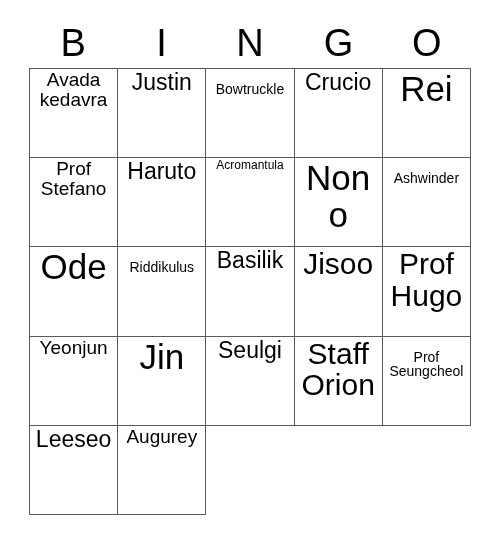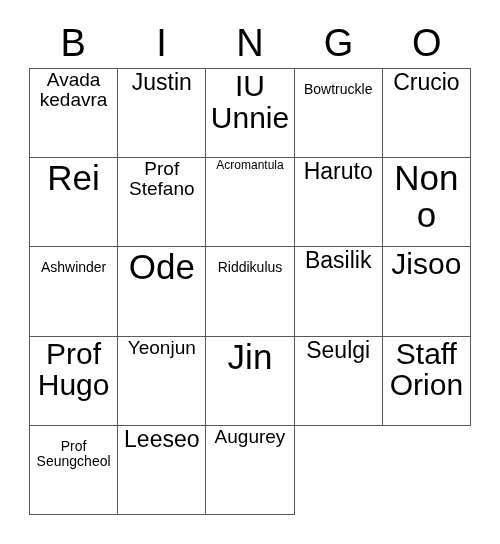--- a/index.html
+++ b/index.html
@@ -95,43 +95,39 @@
 
   <div id="grid">
 
     <div class="cell fs-sm">
         <span class="cell-text">Avada
 kedavra</span>
       </div>
     <div class="cell fs-md">
         <span class="cell-text">Justin</span>
       </div>
-    <div class="cell fs-lg">
-        <span class="cell-text">IU
-Unnie</span>
-      </div>
     <div class="cell fs-xs">
         <span class="cell-text">Bowtruckle</span>
       </div>
 
     <div class="cell fs-md">
         <span class="cell-text">Crucio</span>
       </div>
     <div class="cell fs-xl">
         <span class="cell-text">Rei</span>
       </div>
     <div class="cell fs-sm">
         <span class="cell-text">Prof
 Stefano</span>
       </div>
+    <div class="cell fs-md">
+        <span class="cell-text">Haruto</span>
+      </div>
     <div class="cell fs-xxs">
         <span class="cell-text">Acromantula</span>
-      </div>
-    <div class="cell fs-md">
-        <span class="cell-text">Haruto</span>
       </div>
 
     <div class="cell fs-xl">
         <span class="cell-text">Nono</span>
       </div>
     <div class="cell fs-xs">
         <span class="cell-text">Ashwinder</span>
       </div>
     <div class="cell fs-xl">
         <span class="cell-text">Ode</span>

